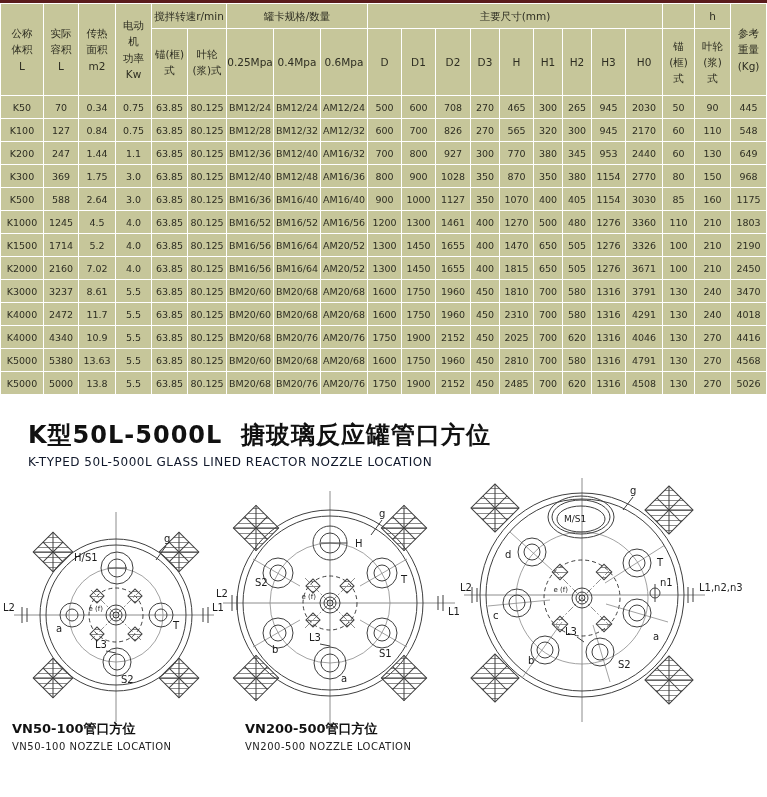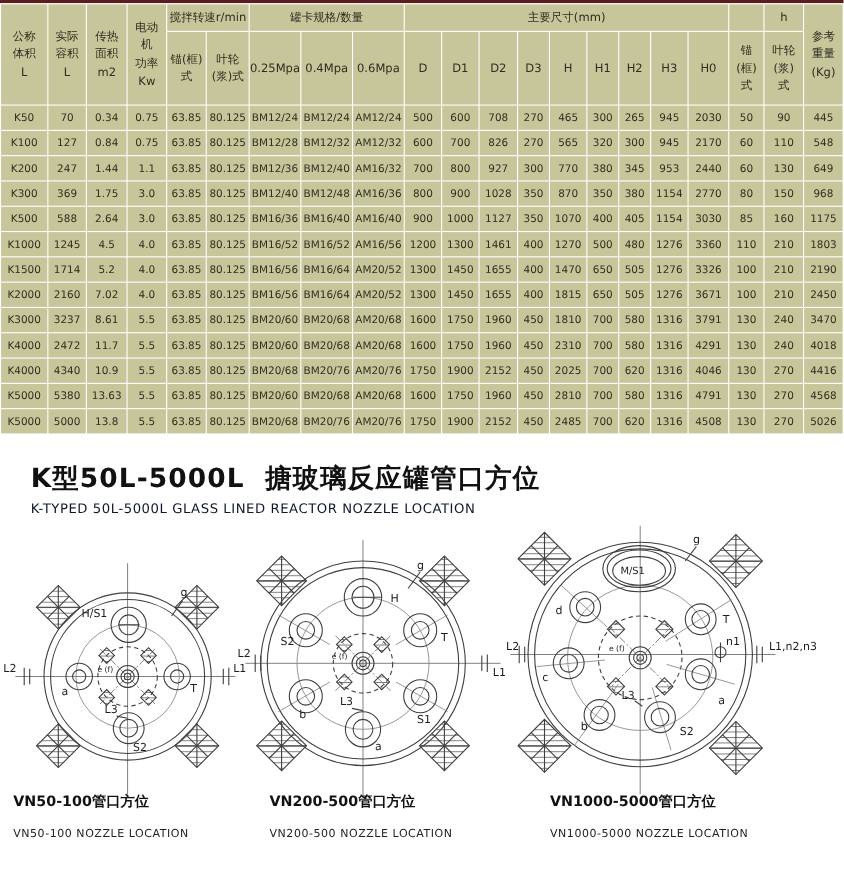--- a/index.html
+++ b/index.html
@@ -21,21 +21,21 @@
   #d3{left:460px;top:75px;width:307px;height:260px}
   .dg line,.dg circle,.dg ellipse,.dg rect{stroke:#3f3f3f;fill:none;stroke-width:1}
   .dg .axis{stroke:#707070;stroke-width:.8}
   .dg .thin{stroke:#8a8a8a;stroke-width:.8}
   .dg .dash{stroke-dasharray:4 3}
   .dg .dd{stroke:#707070;stroke-width:.8;stroke-dasharray:7 2 2 2}
   .dg text{fill:#1c1c1c;stroke:none;font-size:10px;font-family:"DejaVu Sans",sans-serif}
   .dg .sm{font-size:7px}
   .cap{position:absolute;text-align:left}
   .cap .cn{display:block;font-size:13px;font-weight:bold;color:#111}
-  .cap .en{display:block;font-size:10px;color:#222;margin-top:15px;letter-spacing:.5px}
+  .cap .en{display:block;font-size:10px;color:#222;margin-top:3px;letter-spacing:.5px}
 </style>
 </head>
 <body>
 
 <div class="top-bar"></div>
 
 <table class="spec">
   <colgroup>
     <col style="width:42px">
       <col style="width:34px">
@@ -675,17 +675,13 @@
   </svg>
 
   <div class="cap" id="c1" style="left:12px;top:325px;width:200px">
     <span class="cn">VN50-100管口方位</span>
     <span class="en">VN50-100 NOZZLE LOCATION</span>
   </div>
   <div class="cap" id="c2" style="left:245px;top:325px;width:200px">
     <span class="cn">VN200-500管口方位</span>
     <span class="en">VN200-500 NOZZLE LOCATION</span>
   </div>
-  <div class="cap" id="c3" style="left:500px;top:325px;width:225px">
-    <span class="cn">VN1000-5000管口方位</span>
-    <span class="en">VN1000-5000 NOZZLE LOCATION</span>
-  </div>
 </div>
 
 </body></html>

